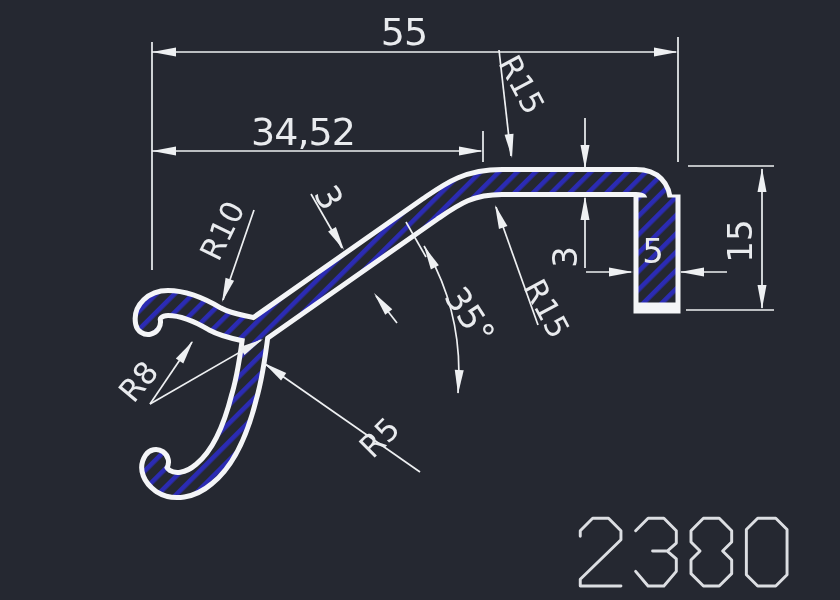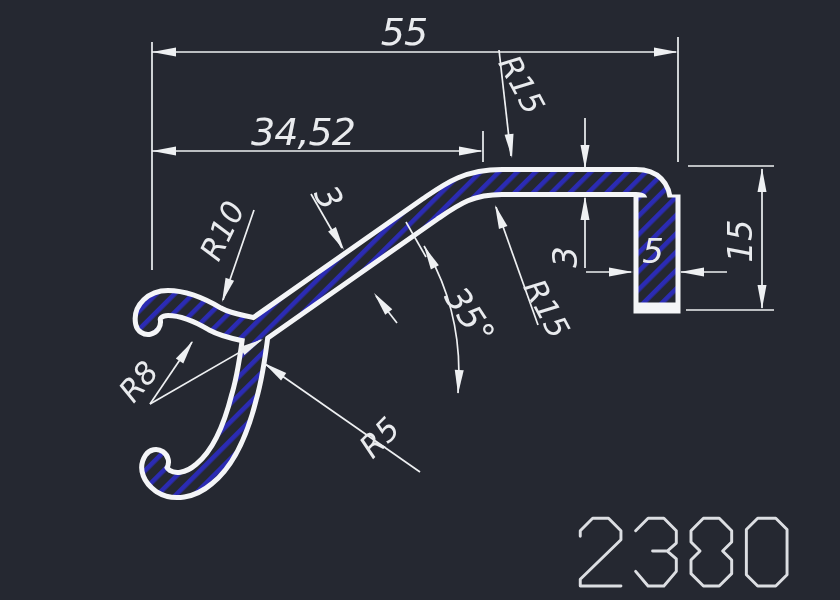--- a/index.html
+++ b/index.html
@@ -1,21 +1,20 @@
 <!DOCTYPE html>
 <html><head>
 <meta charset="utf-8">
 <style>
   html,body{margin:0;padding:0;background:#14161b;}
   #canvas{
     position:relative;
     width:840px;height:600px;
     overflow:hidden;
     font-family:"DejaVu Sans","Liberation Sans",sans-serif;
-    font-style:italic;
   }
   svg{display:block;}
   text{
     font-family:"DejaVu Sans","Liberation Sans",sans-serif;
     font-weight:400;
   }
   .dim-text-main{font-size:38px;letter-spacing:-1px;}
   .dim-text-small{font-size:34px;letter-spacing:0px;}
   .dim-text-radius{font-size:31px;letter-spacing:0px;}
 </style>

